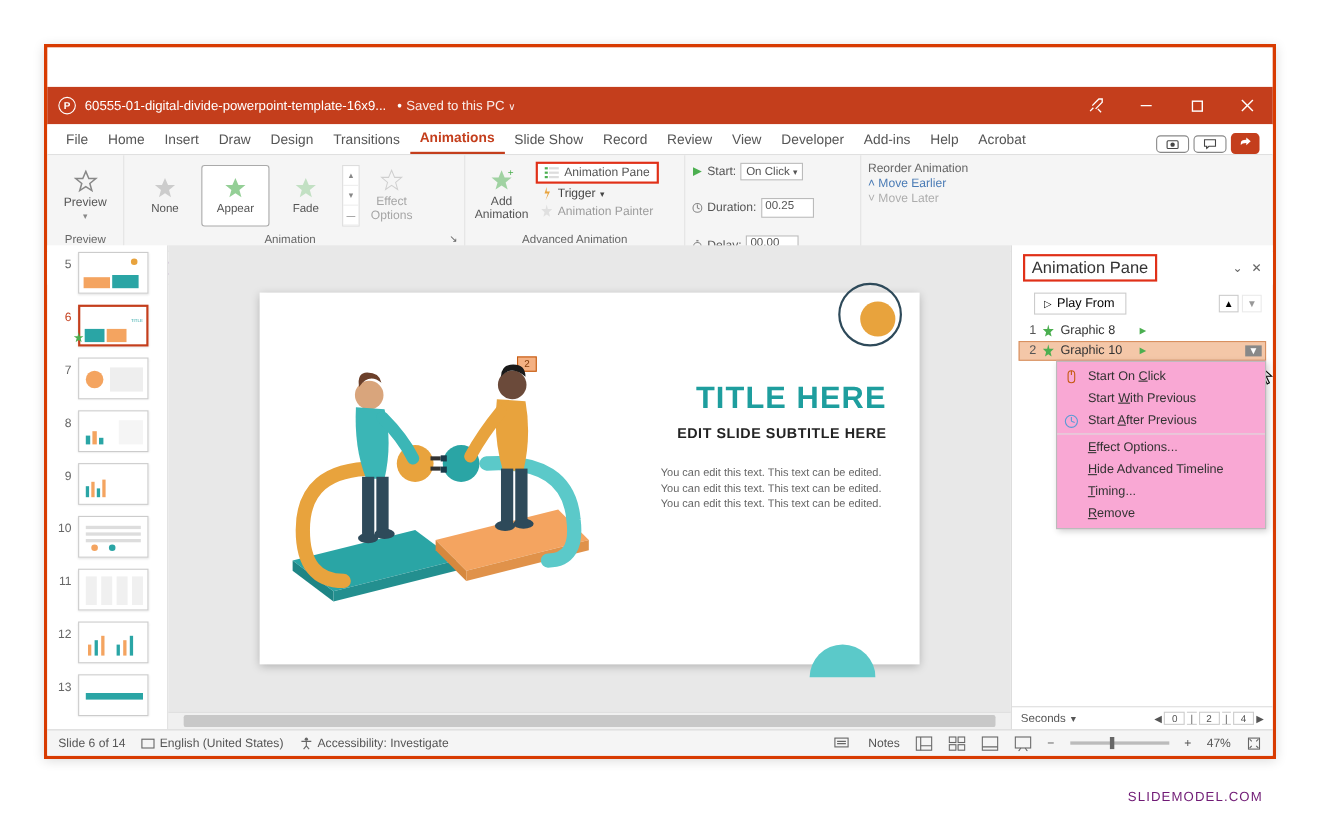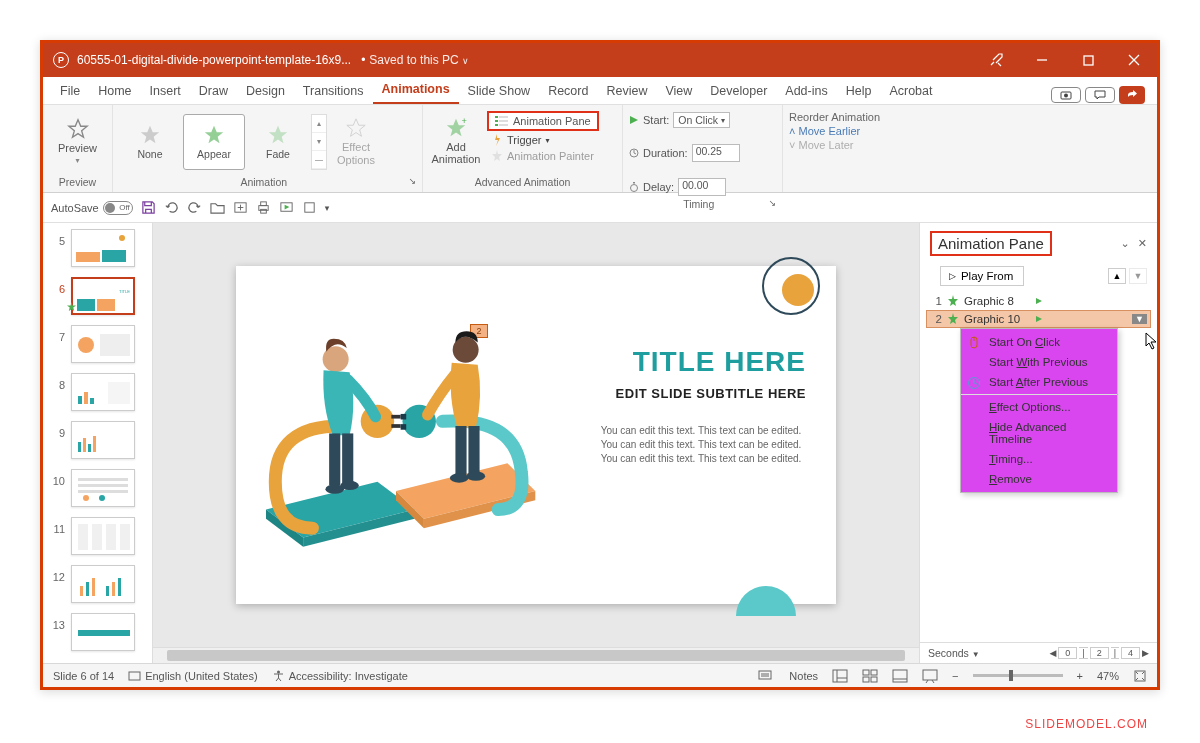--- a/index.html
+++ b/index.html
@@ -1,18 +1,18 @@
 <!DOCTYPE html>
 <html><head>
 <meta charset="utf-8">
 <style>
 * { box-sizing: border-box; margin: 0; padding: 0; font-family: "Segoe UI", Arial, sans-serif; }
 body { background: #fff; padding: 40px 40px 20px 40px; }
 .outer-frame { width: 1120px; height: 650px; margin: 0 auto; border: 3px solid #D83B01; position: relative; background: #fff; box-shadow: 0 2px 10px rgba(0,0,0,.15); }
-.titlebar { height: 34px; background: #C43E1C; display: flex; align-items: center; color: #fff; font-size: 12px; }
+.titlebar { height: 34px; background: #C43E1C; display: flex; align-items: center; color: #fff; font-size: 12px; margin-top: 36px; }
 .tb-icon { width: 16px; height: 16px; border: 1.5px solid #fff; border-radius: 50%; margin: 0 8px 0 10px; position: relative; display:flex; align-items:center; justify-content:center;}
 .tb-icon::before { content:"P"; font-size:9px; font-weight:bold;}
 .tb-file { flex: 0 0 auto; padding-right: 6px; }
 .tb-saved { opacity:.9; padding-right:14px;}
 .tb-search { flex: 1; max-width: 280px; height: 24px; background: #D04423; border-radius: 4px; display:flex; align-items:center; padding:0 8px; color:#fff;}
 .tb-search svg { margin-right:6px; }
 .tb-spacer { flex:1; }
 .tb-btn { width: 46px; height: 34px; display:flex; align-items:center; justify-content:center;}
 .ribbon-tabs { height: 28px; background:#fff; border-bottom: 1px solid #e0e0e0; display:flex; align-items:flex-end; padding: 0 8px; font-size: 12.5px; position:relative;}
 .rtab { padding: 6px 9px; color:#555; cursor:default;}
@@ -65,32 +65,32 @@
 .hscroll-thumb { position:absolute; left:14px; right:14px; top:2px; bottom:2px; background:#c8c8c8; border-radius:2px;}
 .anim-pane { width:238px; background:#fff; border-left:1px solid #ddd; display:flex; flex-direction:column; font-size:11.5px;}
 .ap-header { padding:8px 10px 6px 10px; display:flex; align-items:center; justify-content:space-between;}
 .ap-header-title { font-size:15px; color:#333; border:2px solid #E03018; padding:2px 6px;}
 .ap-header-icons { display:flex; gap:8px; color:#666; font-size:11px;}
 .ap-play { margin:4px 10px; border:1px solid #ccc; padding:3px 8px; display:inline-flex; align-items:center; gap:5px; width:84px;}
 .ap-list { padding:2px 6px; position:relative;}
 .ap-item { display:flex; align-items:center; gap:5px; padding:3px 4px; font-size:11.5px; color:#333;}
 .ap-item .num { width:12px; text-align:right; color:#555;}
 .ap-item.sel { background:#F4C7A8; border:1px solid #D89060; padding:2px 3px;}
-.ap-dropdown { position:absolute; top:30px; left:40px; width:158px; background:#d946ef; border:1px solid #bbb; box-shadow:2px 2px 6px rgba(0,0,0,.2); z-index:5; padding:3px 0;}
+.ap-dropdown { position:absolute; top:30px; left:40px; width:191px; background:#f9a8d4; border:1px solid #bbb; box-shadow:2px 2px 6px rgba(0,0,0,.2); z-index:5; padding:3px 0;}
 .ap-menu-item { padding:4px 10px 4px 28px; font-size:11.5px; color:#333; position:relative;}
 .ap-menu-item.sep { border-top:1px solid #ddd; margin-top:2px; padding-top:6px;}
 .ap-menu-item .micon { position:absolute; left:6px; top:4px; width:14px; height:14px;}
 .ap-bottom { margin-top:auto; border-top:1px solid #ddd; padding:4px 8px; display:flex; align-items:center; justify-content:space-between; font-size:10.5px; color:#555;}
 .ap-ruler { display:flex; align-items:center; gap:2px;}
 .ap-ruler .tick { border:1px solid #ccc; padding:0 6px; font-size:9px;}
 .statusbar { position:absolute; bottom:0; left:0; right:0; height:24px; background:#f5f5f5; border-top:1px solid #d8d8d8; display:flex; align-items:center; font-size:11px; color:#555; padding:0 10px; gap:14px;}
 .statusbar .sp { flex:1;}
 .zoom-slider { width:90px; height:3px; background:#bbb; position:relative;}
 .zoom-slider::after { content:""; position:absolute; left:40%; top:-4px; width:4px; height:11px; background:#666;}
-.watermark { position:absolute; right:52px; bottom:12px; font-size:12px; letter-spacing:1px; color:#ef4444;}
+.watermark { position:absolute; right:52px; bottom:12px; font-size:12px; letter-spacing:1px; color:#701a75;}
 u.hot { text-decoration: underline; }
 .cursor { position:absolute; width:14px; height:18px;}
 </style>
 </head>
 <body>
 
 <div class="outer-frame">
 
   <div class="titlebar">
     <div class="tb-icon"></div>

